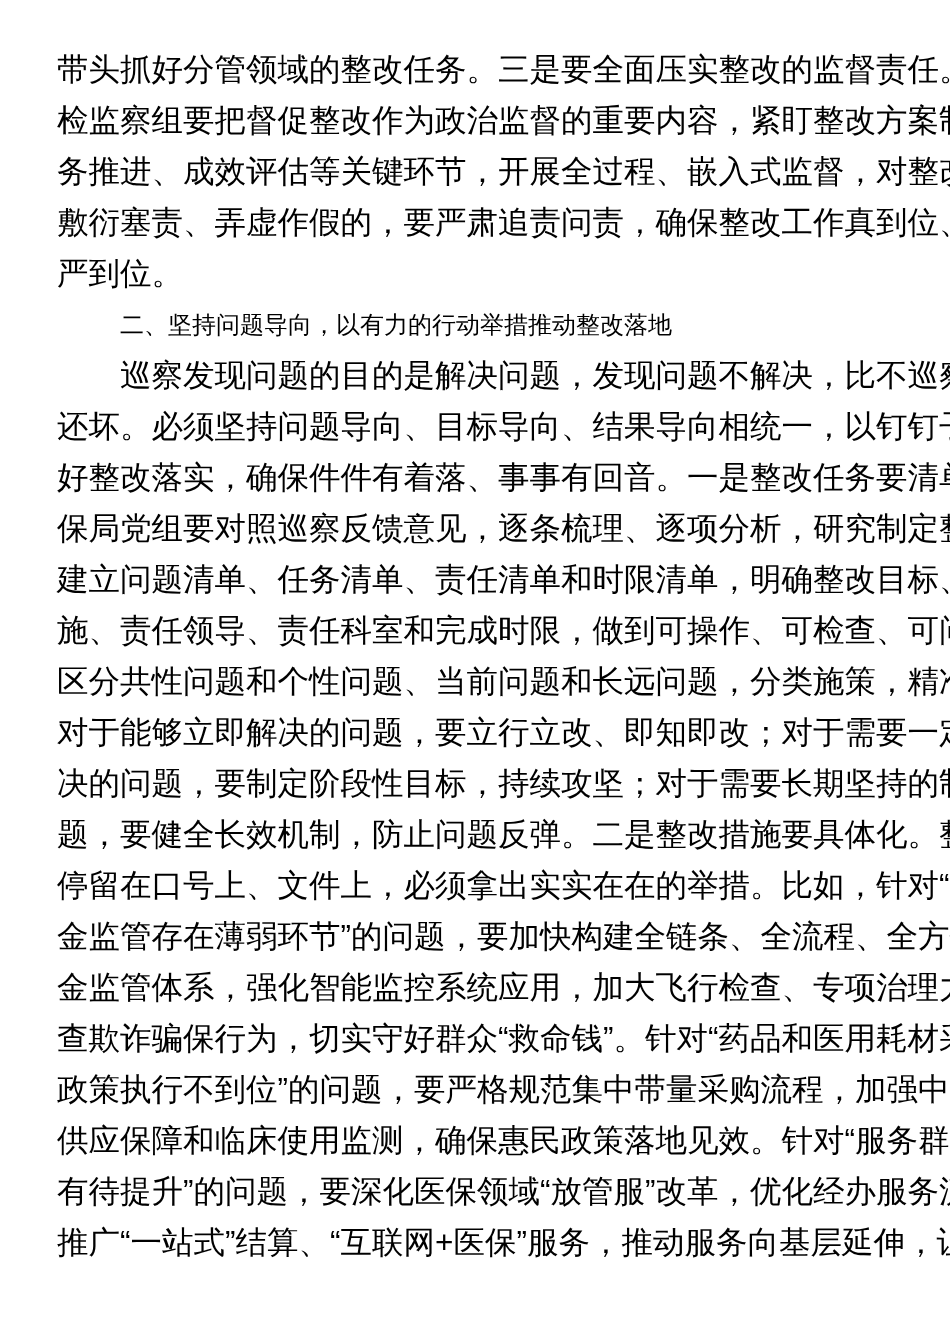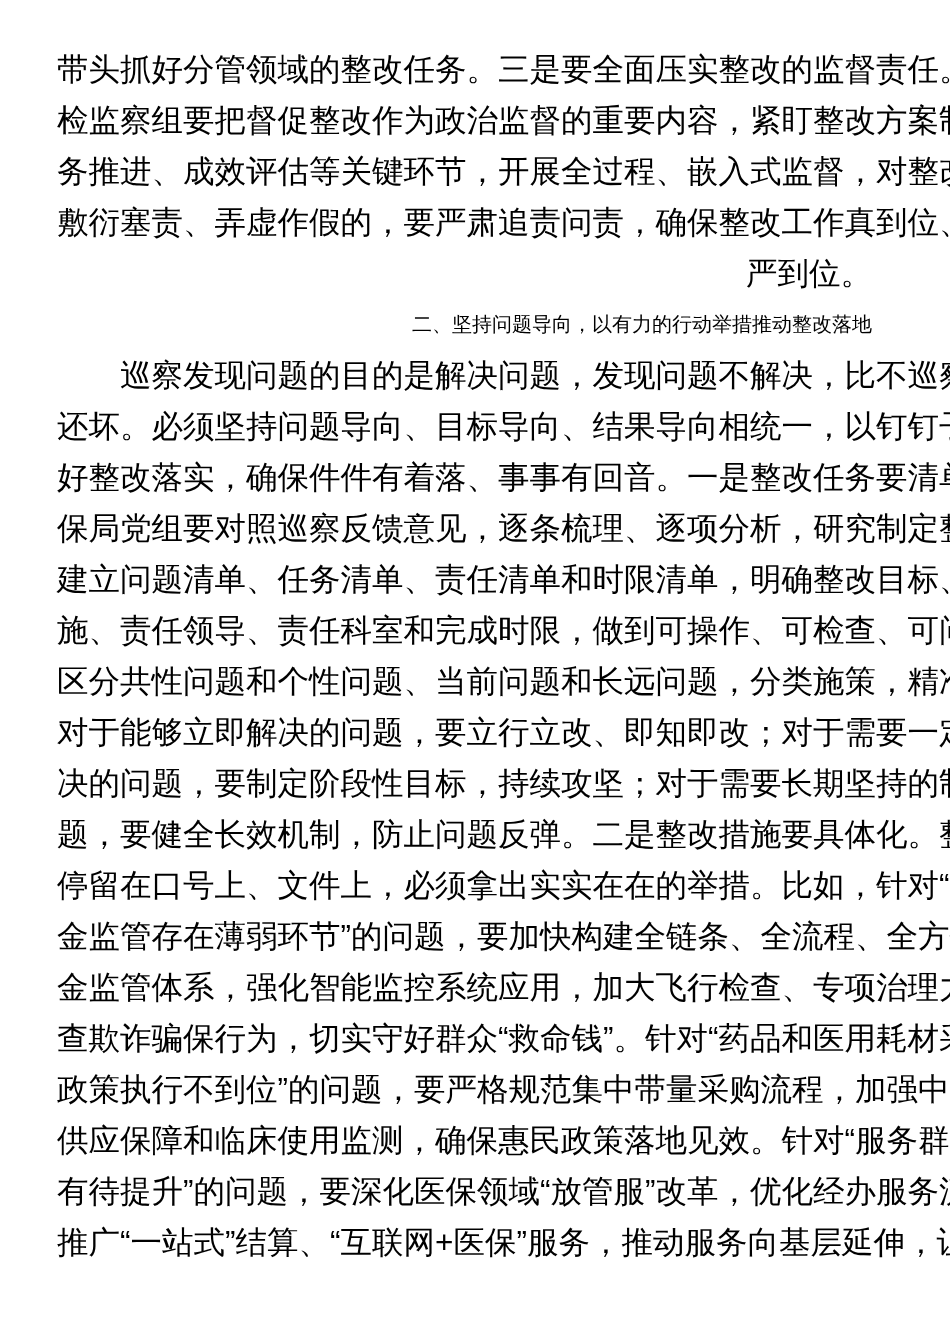--- a/index.html
+++ b/index.html
@@ -41,27 +41,27 @@
   .ln.just {
     display: flex;
     justify-content: space-between;
   }
   .ln.just > span {
     display: inline-block;
   }
   
   .ln.flush {
     display: block;
-    text-align: right;
+    text-align: left;
   }
   .ln.indent {
     text-indent: 63px;
   }
   .ln.head {
-    font-size: 20px;
+    font-size: 24px;
     text-indent: 63px;
   }
 </style>
 </head>
 <body>
 
 <div class="page">
   <div class="doc-body">
 
     <div class="ln just">

